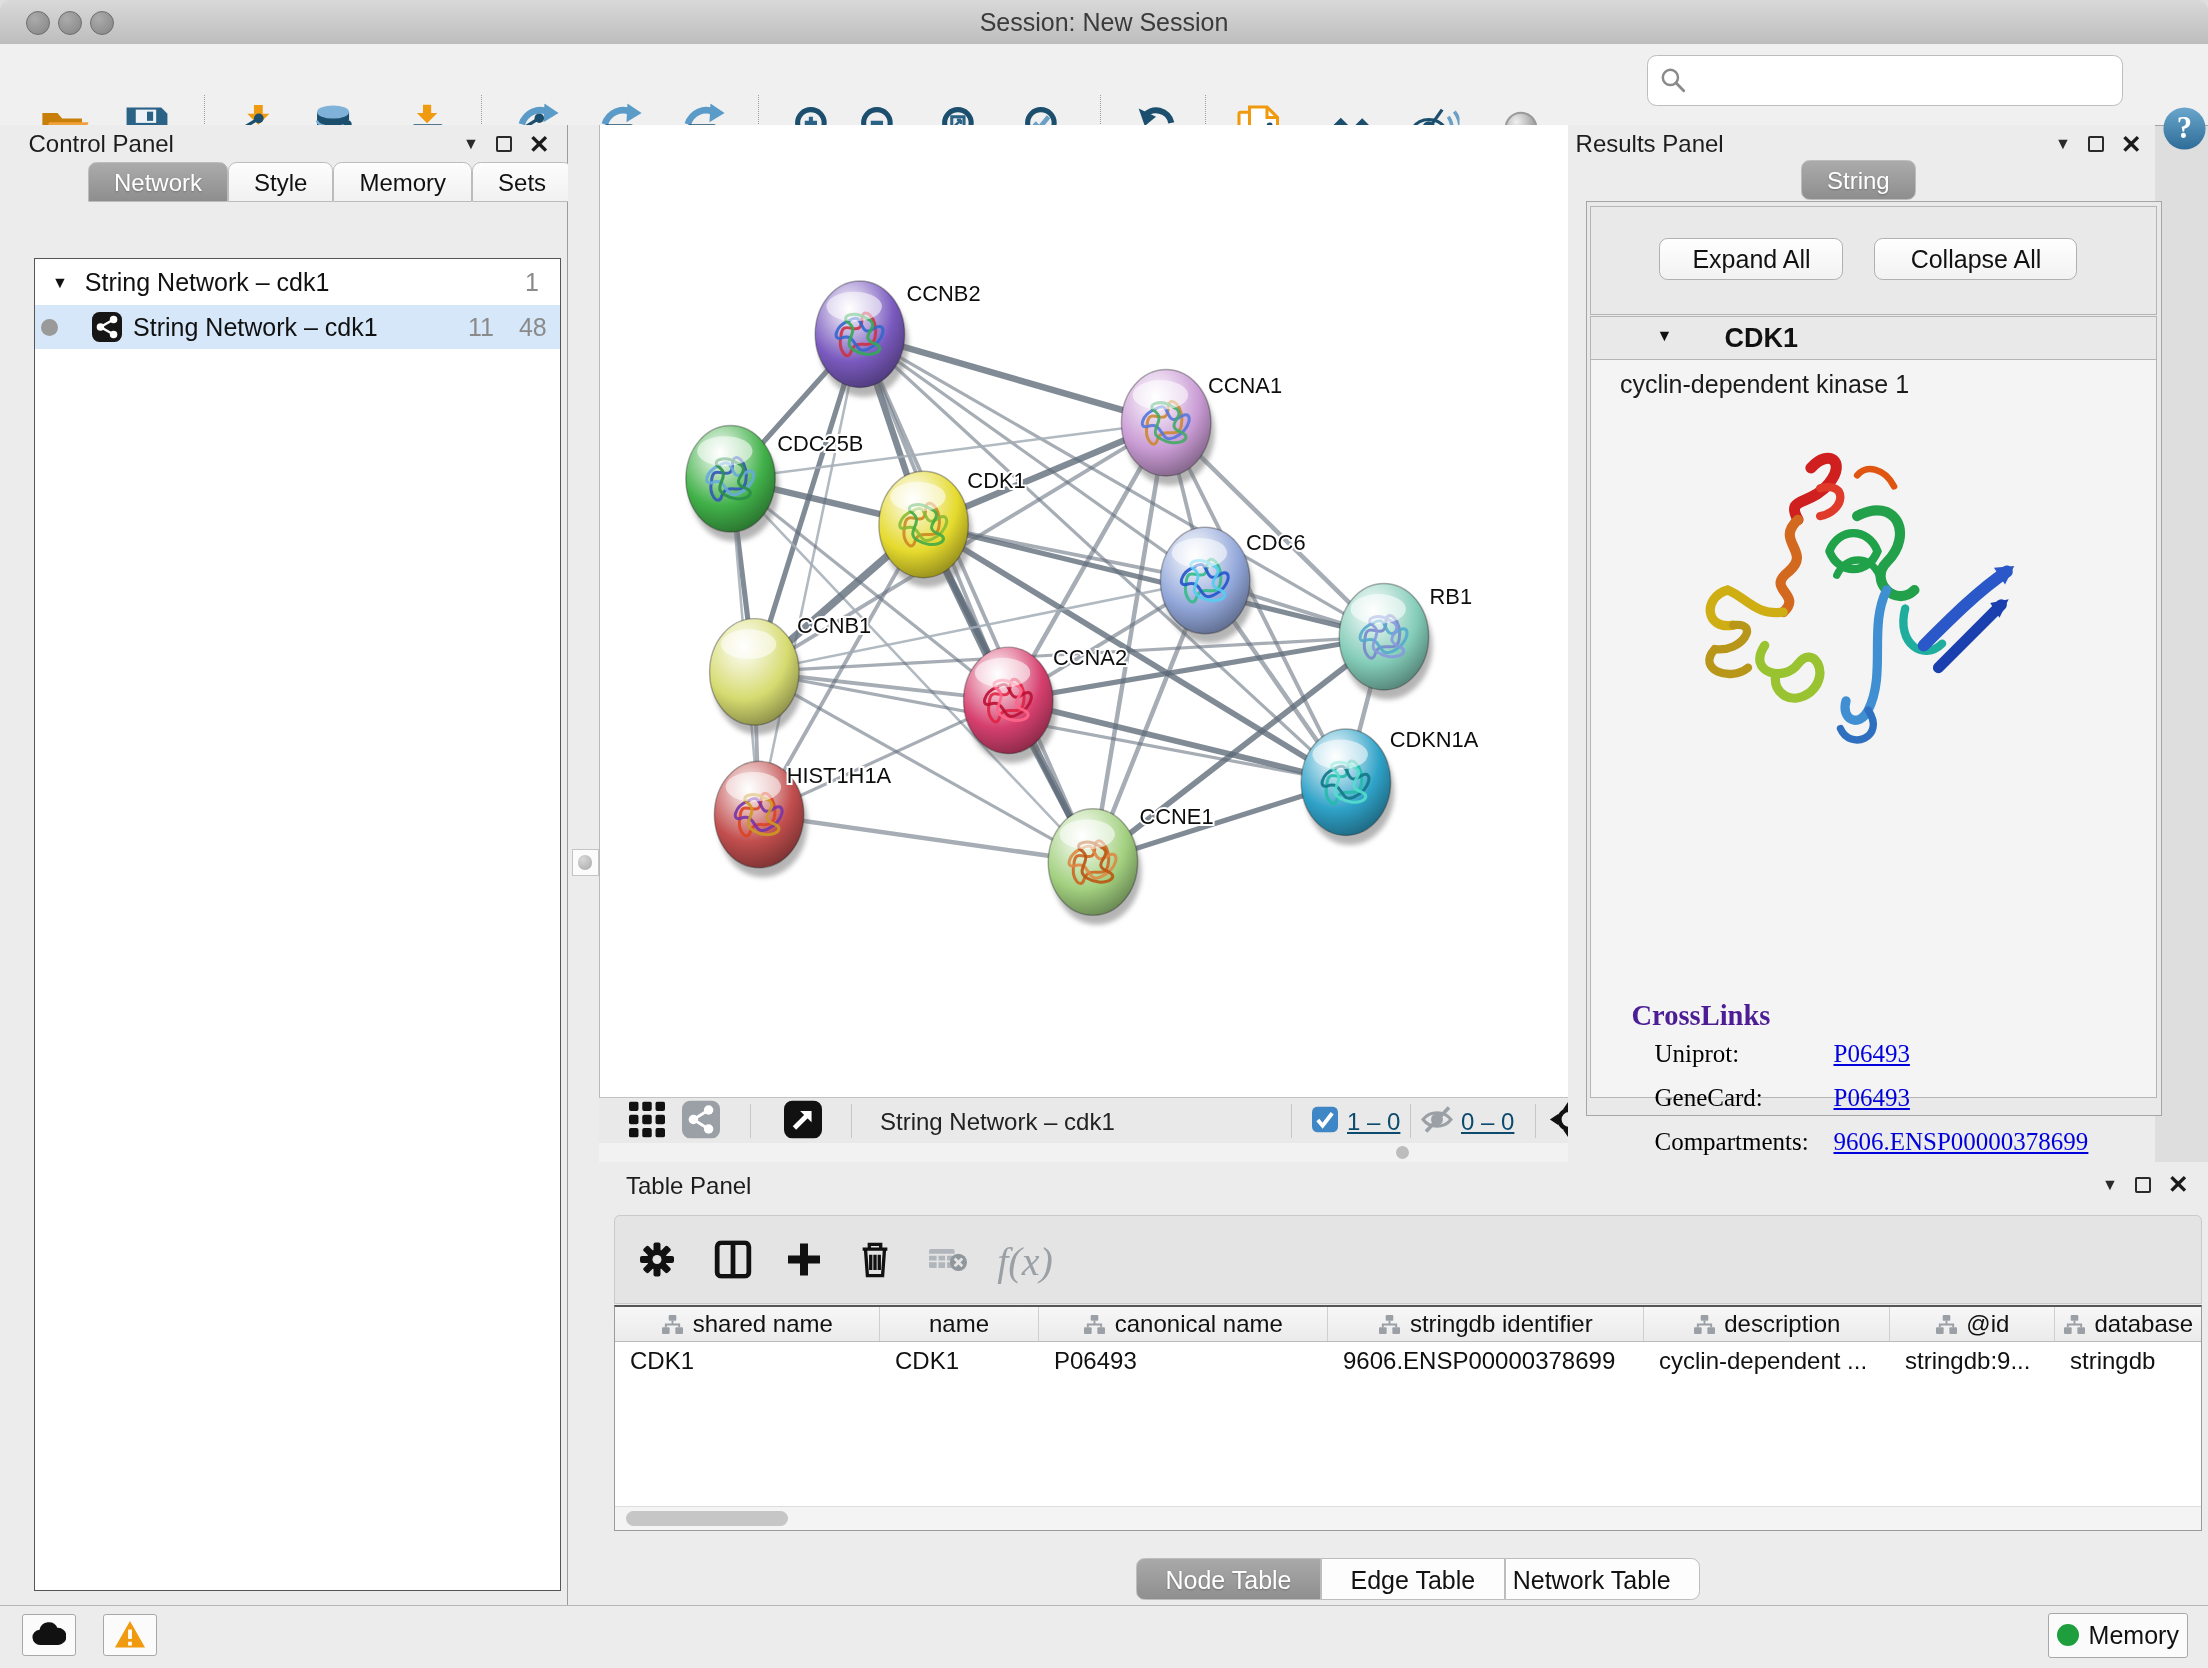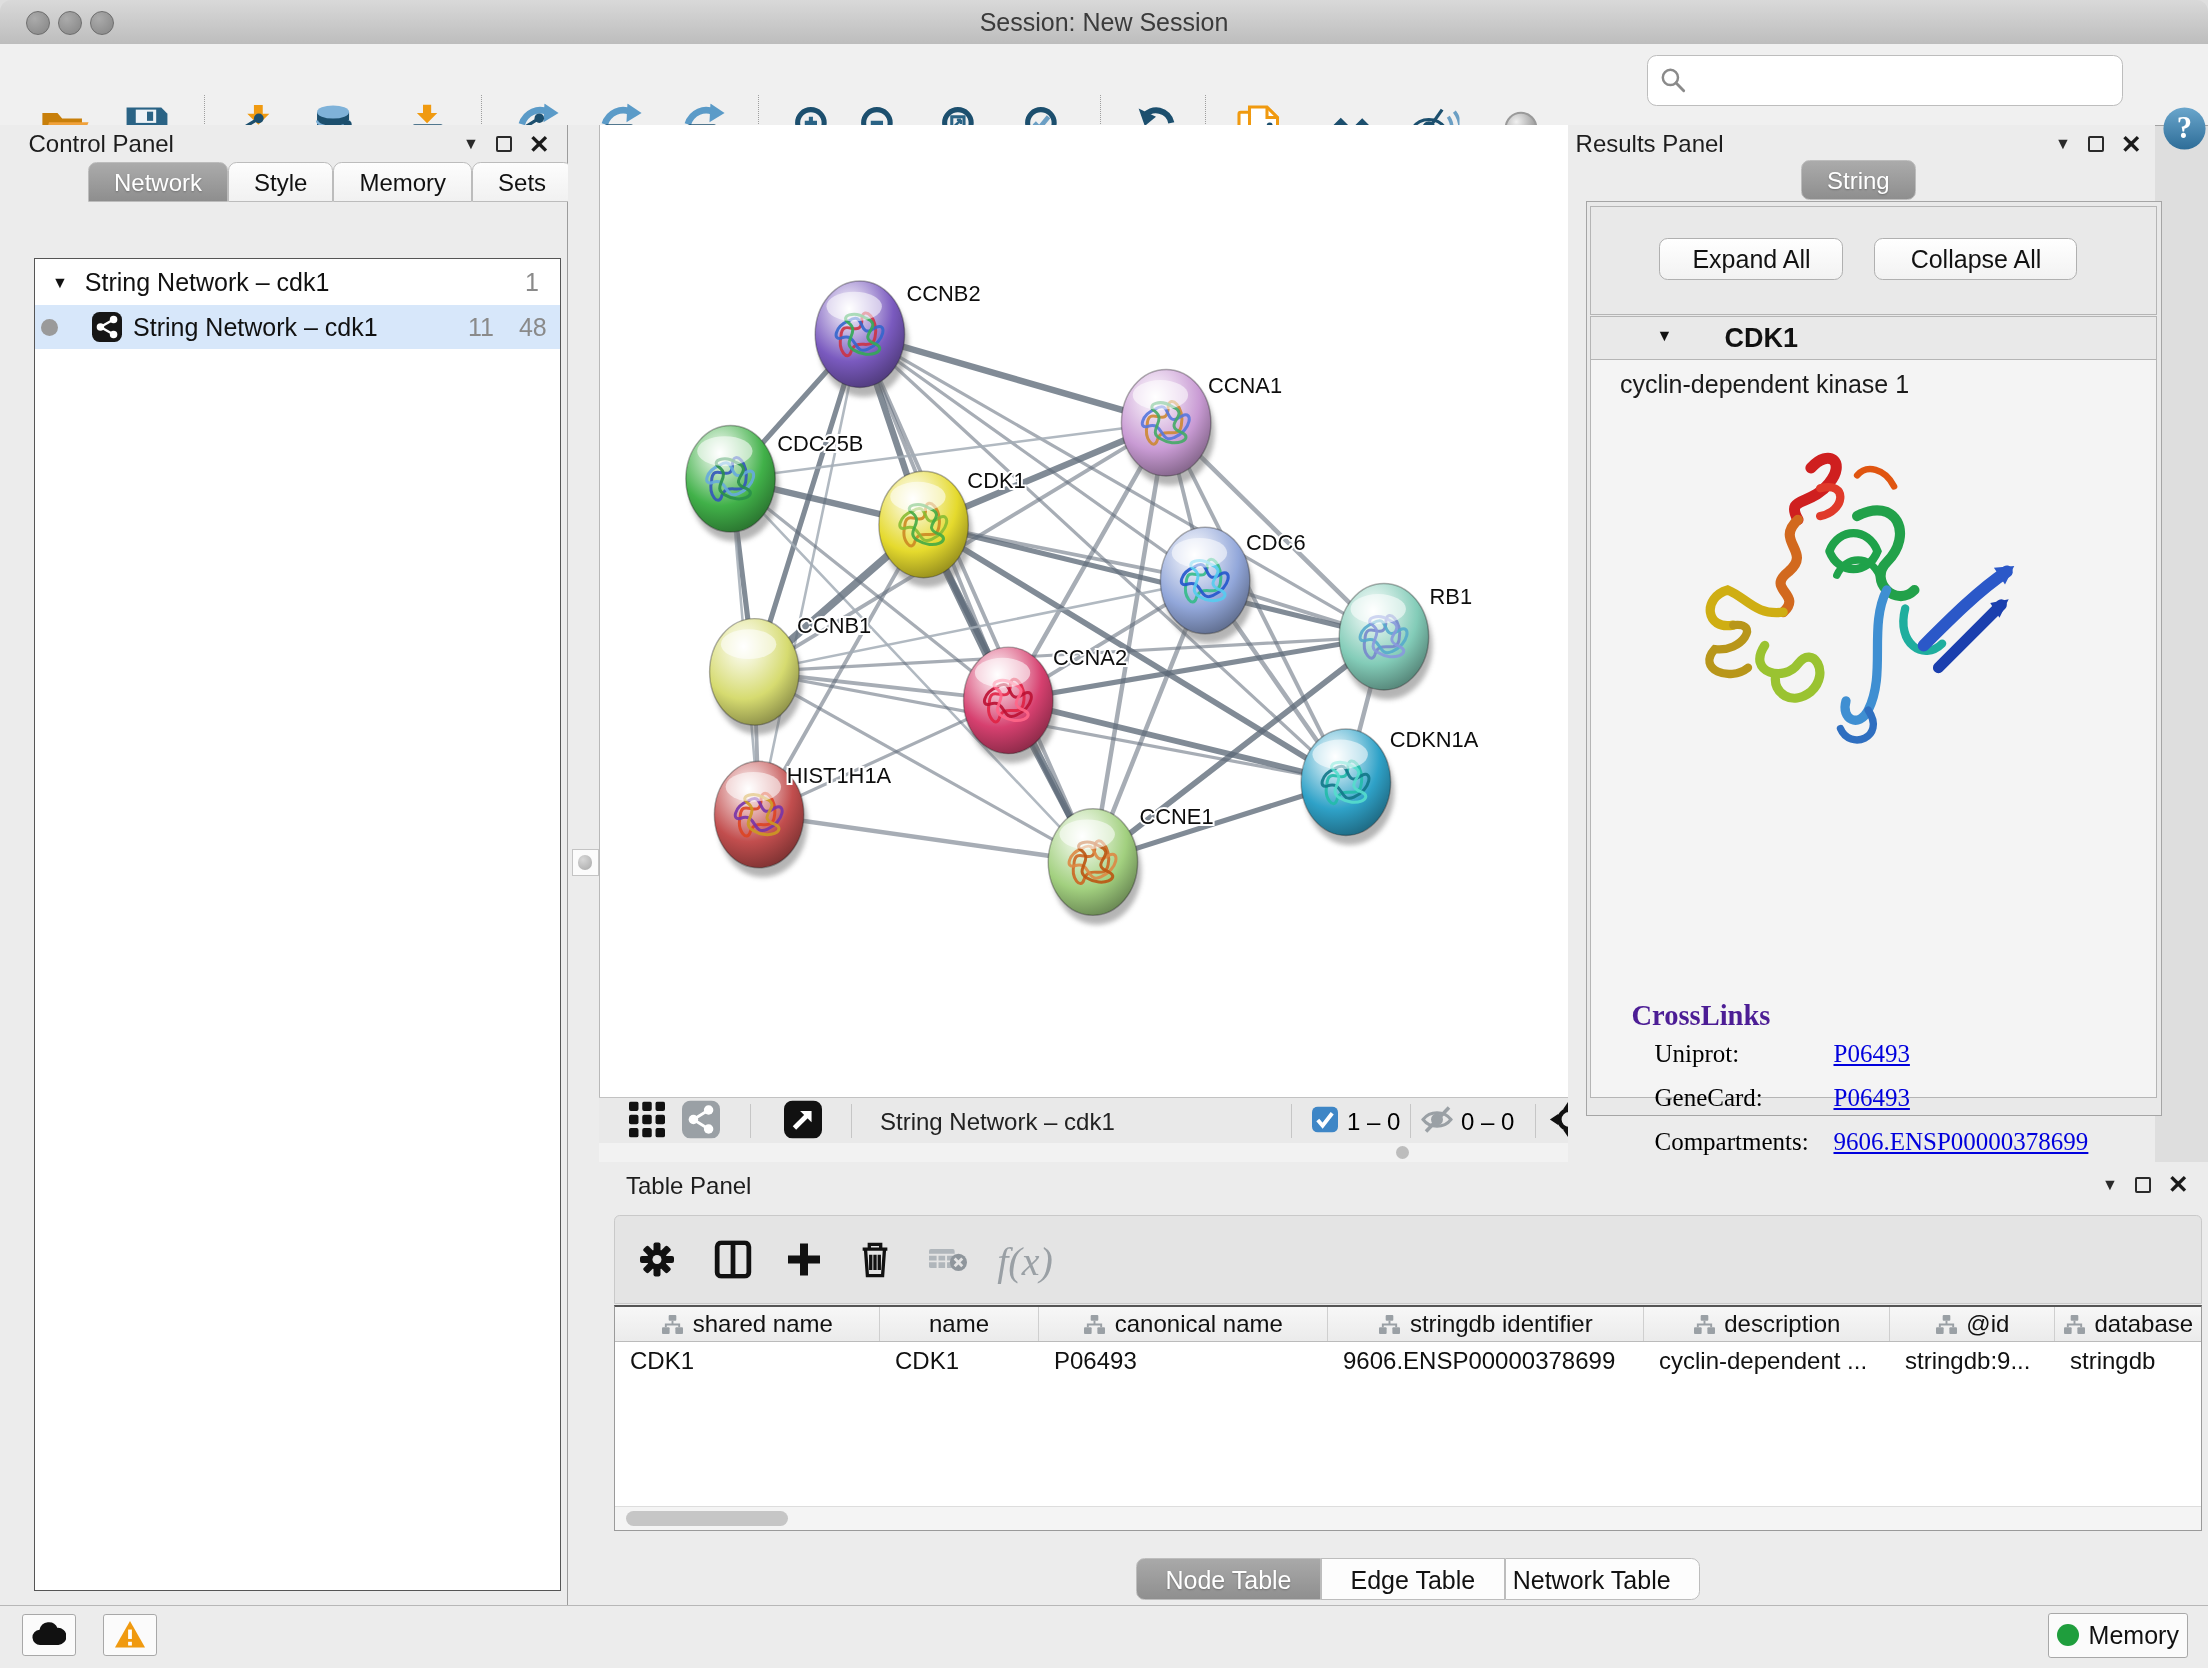--- a/index.html
+++ b/index.html
@@ -31,21 +31,21 @@
   #cp-list{position:absolute;left:34px;top:133px;width:527px;height:1333px;background:#fff;border:1.9px solid #555;box-sizing:border-box;}
   .tree-row{position:absolute;left:0;width:100%;height:44px;display:flex;align-items:center;font-size:25px;color:#111;}
   .tree-row.sel{background:#d7e7fa;}
   .tnum{color:#8a8a8a;}
   
   #canvas{left:599px;top:125px;width:982px;height:972px;background:#fff;border-left:1px solid #b9b9b9;box-sizing:border-box;}
   #netbar{left:599px;top:1097px;width:982px;height:47px;background:#e9e9e9;border-top:1px solid #c2c2c2;box-sizing:border-box;}
   .nb{position:absolute;top:23px;transform:translate(-50%,-50%);}
   .nbsep{position:absolute;top:5.7px;height:34px;border-left:1px solid #c6c6c6;}
   .nbtxt{position:absolute;top:9.5px;font-size:24px;color:#333;}
-  .nbnum{color:#000000;}
+  .nbnum{color:#0c4a6e;text-decoration:underline;}
   #netdivider{left:599px;top:1143px;width:982px;height:19px;background:#f2f2f2;}
   #netdot{position:absolute;left:797px;top:2.9px;width:13.3px;height:13.3px;border-radius:50%;background:#bdbdbd;}
   
   #split-l{left:568px;top:125px;width:31px;height:1481px;background:#ececec;}
   #split-r{left:1581px;top:125px;width:41px;height:1038px;background:#ececec;border-right:2.9px double #8f8f8f;box-sizing:border-box;}
   .grip{position:absolute;width:25px;height:25px;background:#fbfbfb;border:1px solid #c4c4c4;display:flex;align-items:center;justify-content:center;}
   .grip i{width:14.3px;height:14.3px;border-radius:50%;background:radial-gradient(circle at 35% 30%,#d8d8d8,#a8a8a8);display:block;}
   
   #results-panel{left:1568px;top:125px;width:587px;height:1038px;background:#ececec;}
   #rp-tab{position:absolute;left:233px;top:35px;z-index:2;}

